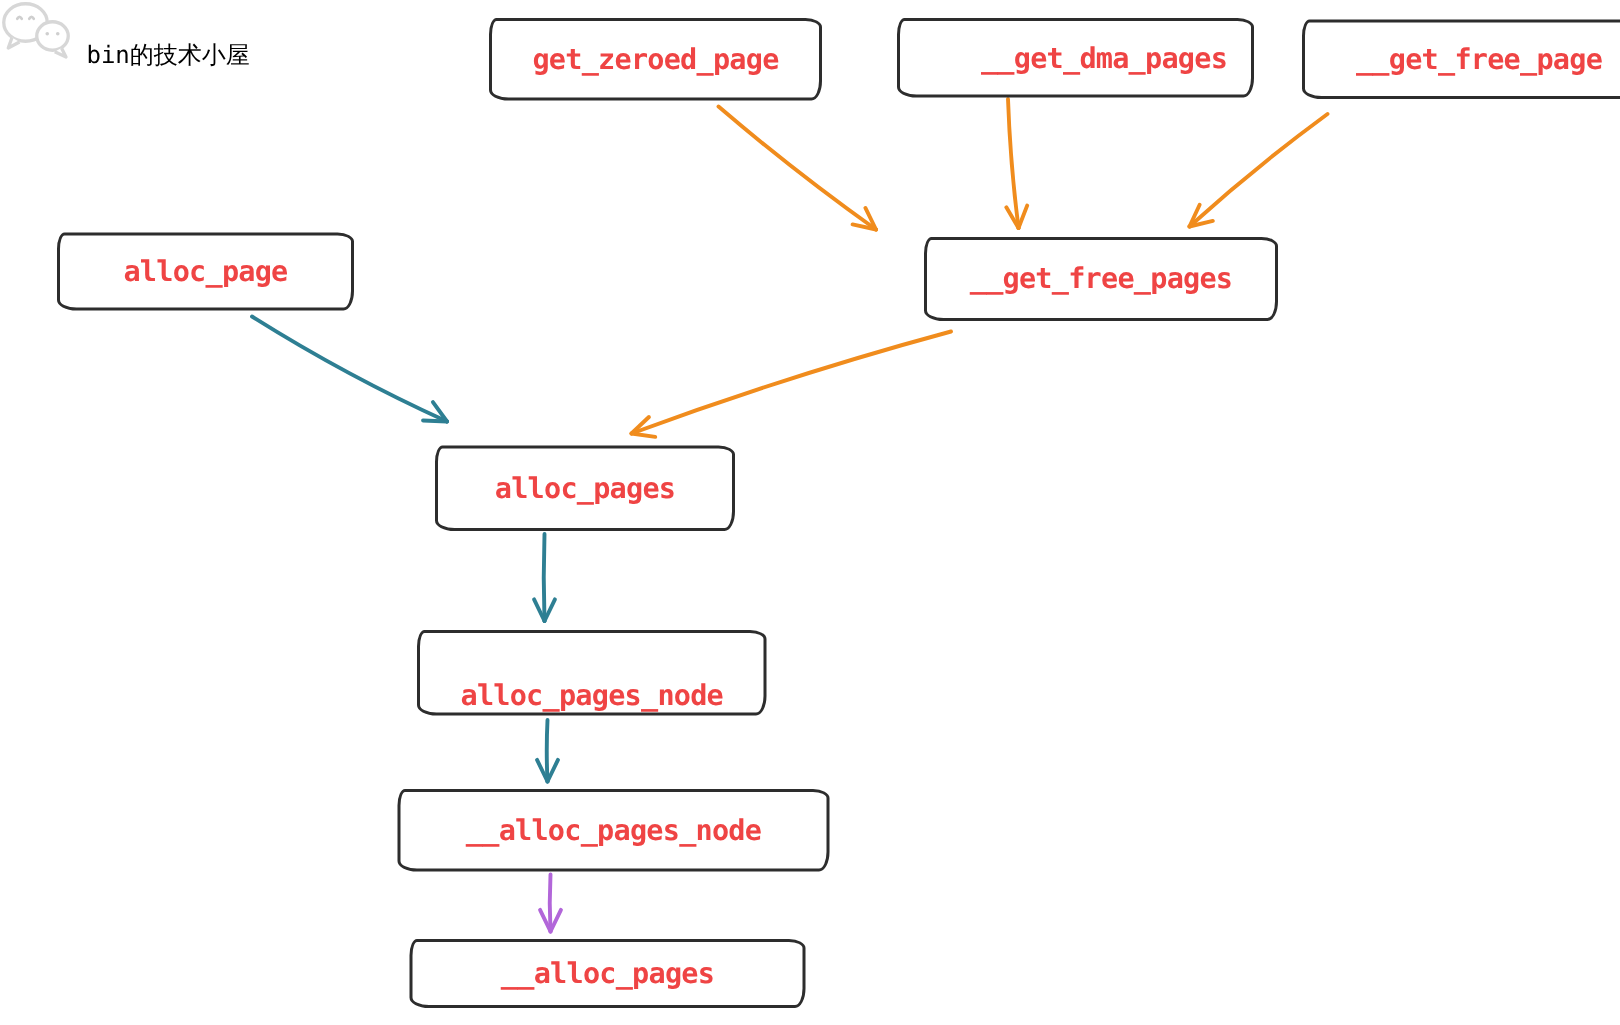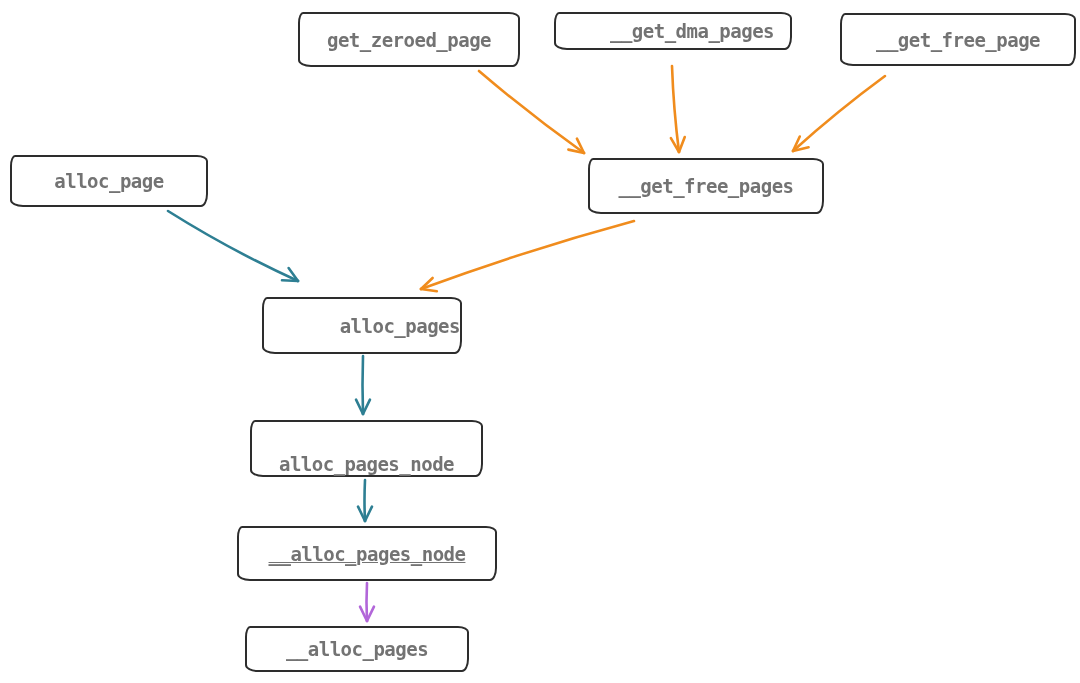--- a/index.html
+++ b/index.html
@@ -13,22 +13,23 @@
   #edges{position:absolute;left:0;top:0;width:1080px;height:683px;}
   .node{
     position:absolute;
     display:flex;align-items:center;justify-content:center;
     box-sizing:border-box;
     border:2.2px solid #2d2d2d;
     border-radius:5px 11px 7px 13px / 11px 6px 13px 7px;
     font-weight:bold;
     font-size:19px;
     letter-spacing:-0.5px;
-    color:#737373;
+    color:#ef4444;
     white-space:nowrap;
+    margin-left:28px;
   }
   .node.yellow{
     background:repeating-linear-gradient(135deg,#f3c althéa;}
   .node.yellow{
     background:repeating-linear-gradient(135deg,#f4c86d 0px,#f4c86d 1.7px,rgba(255,255,255,0) 1.7px,rgba(255,255,255,0) 5.6px),#fff;
   }
   .node.cyan{
     background:repeating-linear-gradient(135deg,#8ad5e3 0px,#8ad5e3 1.7px,rgba(255,255,255,0) 1.7px,rgba(255,255,255,0) 5.4px),#fff;
   }
   .node.purple{
@@ -93,38 +94,53 @@
       <g>
         <path d="M 367 583 Q 366 602 367 621" stroke="#b266d9" stroke-width="2.6" fill="none" stroke-linecap="round"></path>
         <path d="M 367 621 L 360.0405514542203 606.5928463623571" stroke="#b266d9" stroke-width="2.6" fill="none" stroke-linecap="round"></path>
         <path d="M 367 621 L 373.9594485457797 606.5928463623571" stroke="#b266d9" stroke-width="2.6" fill="none" stroke-linecap="round"></path>
       </g>
     </svg>
   <div id="nodes">
       <div class="node yellow" style="left: 298px; top: 12px; width: 222px; height: 55px;">
         <span>get_zeroed_page</span>
       </div>
-      <div class="node yellow" style="left: 554px; top: 12px; width: 238px; height: 38px; padding-left: 38px;">
+      <div class="node yellow" style="left: 570px; top: 12px; width: 238px; height: 53px; padding-left: 38px;">
         <span>__get_dma_pages</span>
       </div>
       <div class="node yellow" style="left: 840px; top: 13px; width: 236px; height: 53px;">
         <span>__get_free_page</span>
       </div>
       <div class="node yellow" style="left: 588px; top: 158px; width: 236px; height: 56px;">
         <span>__get_free_pages</span>
       </div>
       <div class="node cyan" style="left: 10px; top: 155px; width: 198px; height: 52px;">
         <span>alloc_page</span>
       </div>
-      <div class="node cyan" style="left: 262px; top: 297px; width: 200px; height: 57px; justify-content: flex-end;">
+      <div class="node cyan" style="left: 262px; top: 297px; width: 200px; height: 57px;">
         <span>alloc_pages</span>
       </div>
       <div class="node cyan" style="left: 250px; top: 420px; width: 233px; height: 57px; align-items: flex-end;">
         <span>alloc_pages_node</span>
       </div>
-      <div class="node cyan" style="left: 237px; top: 526px; width: 260px; height: 55px; text-decoration: underline;">
+      <div class="node cyan" style="left: 237px; top: 526px; width: 288px; height: 55px;">
         <span>__alloc_pages_node</span>
       </div>
-      <div class="node purple" style="left: 245px; top: 626px; width: 224px; height: 46px; align-items: center;">
+      <div class="node purple" style="left: 245px; top: 626px; width: 264px; height: 46px; align-items: center;">
         <span>__alloc_pages</span>
       </div>
     </div>
+  <div id="watermark">
+    <span>
+      <svg width="48" height="42" viewBox="0 0 48 42" fill="none" xmlns="http://www.w3.org/2000/svg">
+        <ellipse cx="17" cy="15" rx="14.5" ry="12.5" stroke="#d7d7d7" stroke-width="2.2" fill="#ffffff"></ellipse>
+        <path d="M8 25 L5.5 32 L13 28" stroke="#d7d7d7" stroke-width="2.2" fill="#ffffff" stroke-linejoin="round"></path>
+        <path d="M11.5 12.5 q1.5 -2.5 3 0" stroke="#cfcfcf" stroke-width="1.8" fill="none" stroke-linecap="round"></path>
+        <path d="M19.5 12.5 q1.5 -2.5 3 0" stroke="#cfcfcf" stroke-width="1.8" fill="none" stroke-linecap="round"></path>
+        <ellipse cx="35" cy="24" rx="10.5" ry="9.5" stroke="#d7d7d7" stroke-width="2.2" fill="#ffffff"></ellipse>
+        <path d="M41 32 L44 38 L36.5 34.5" stroke="#d7d7d7" stroke-width="2.2" fill="#ffffff" stroke-linejoin="round"></path>
+        <circle cx="31.5" cy="22.5" r="1.2" fill="#cfcfcf"></circle>
+        <circle cx="38.5" cy="22.5" r="1.2" fill="#cfcfcf"></circle>
+      </svg>
+    </span>
+    <span id="watermark-label">bin的技术小屋</span>
+  </div>
 </div>
 
 </body></html>

